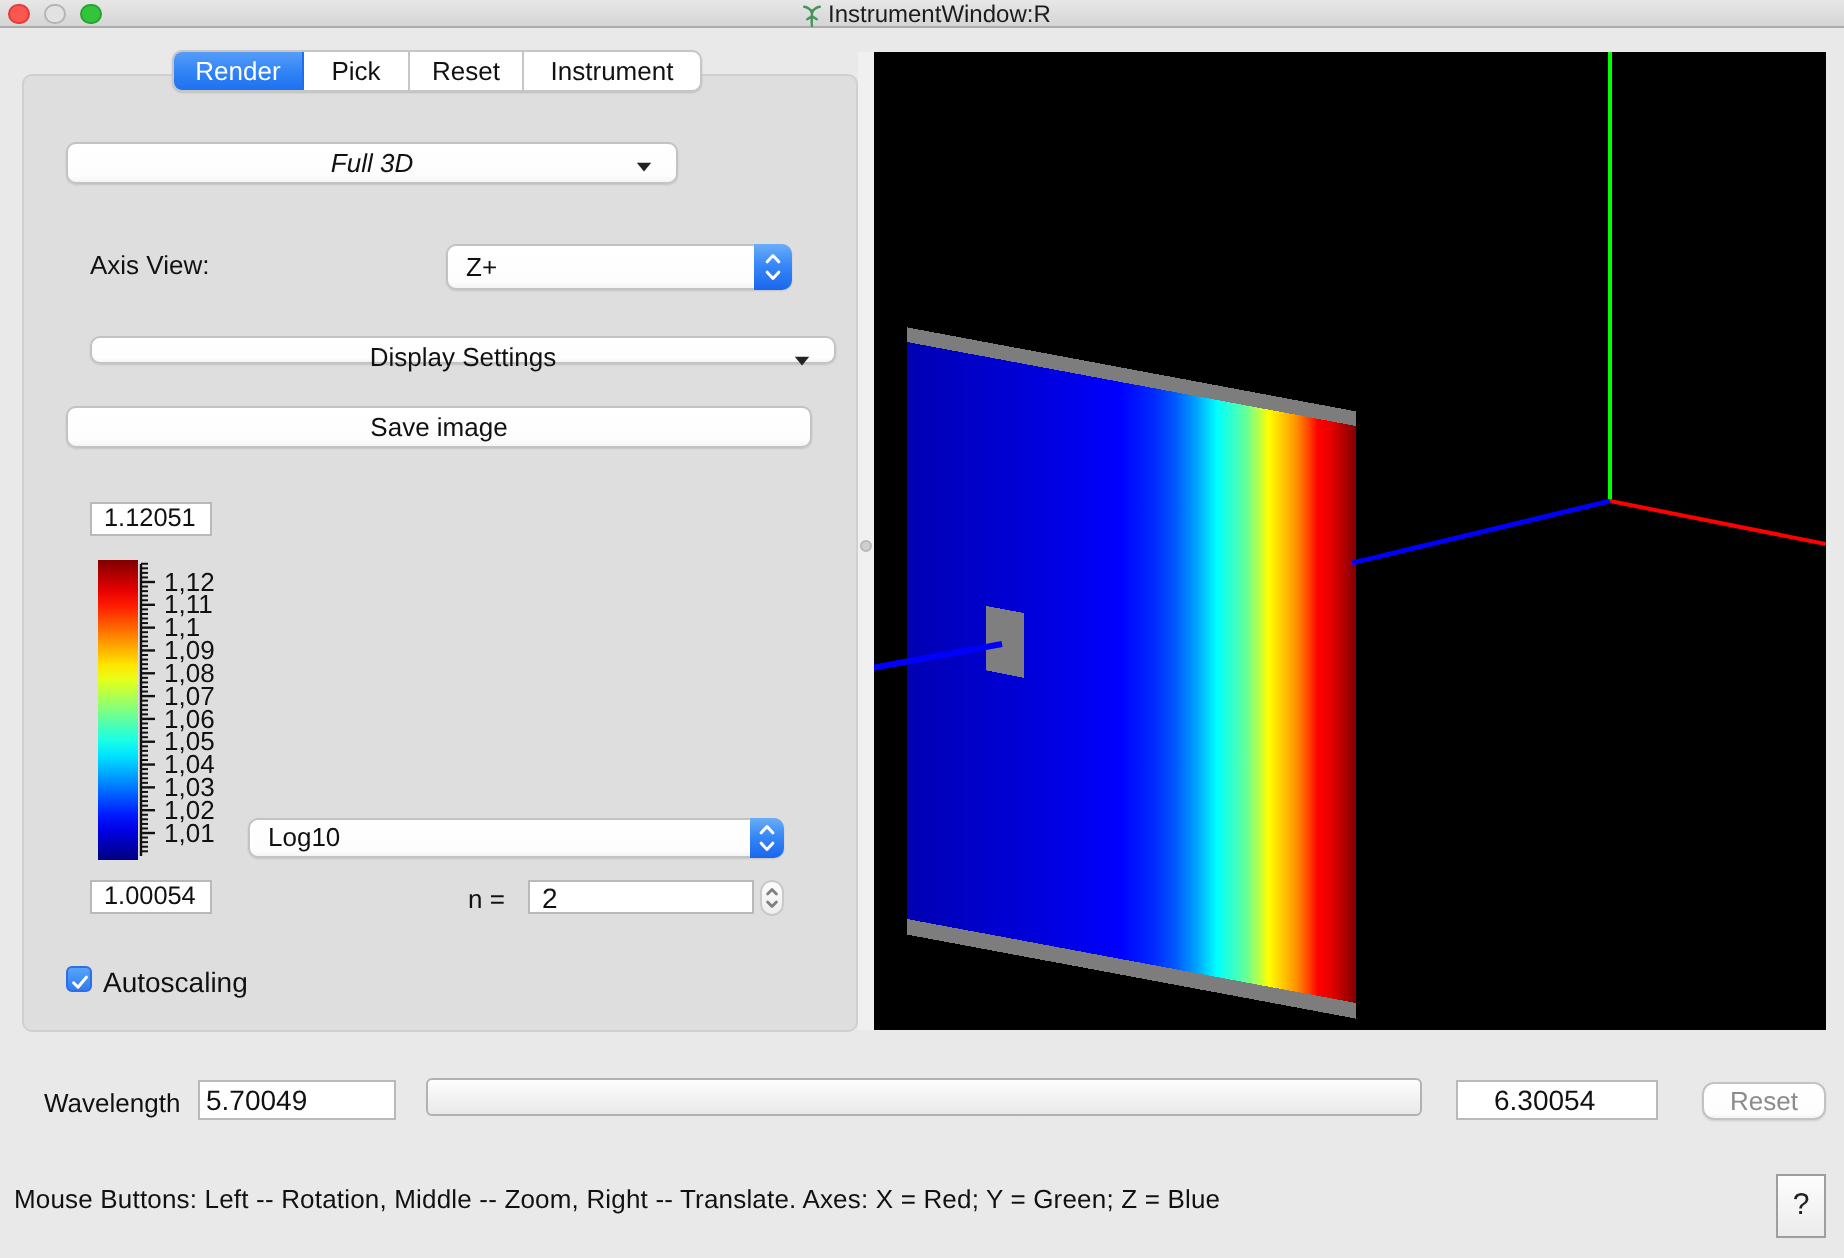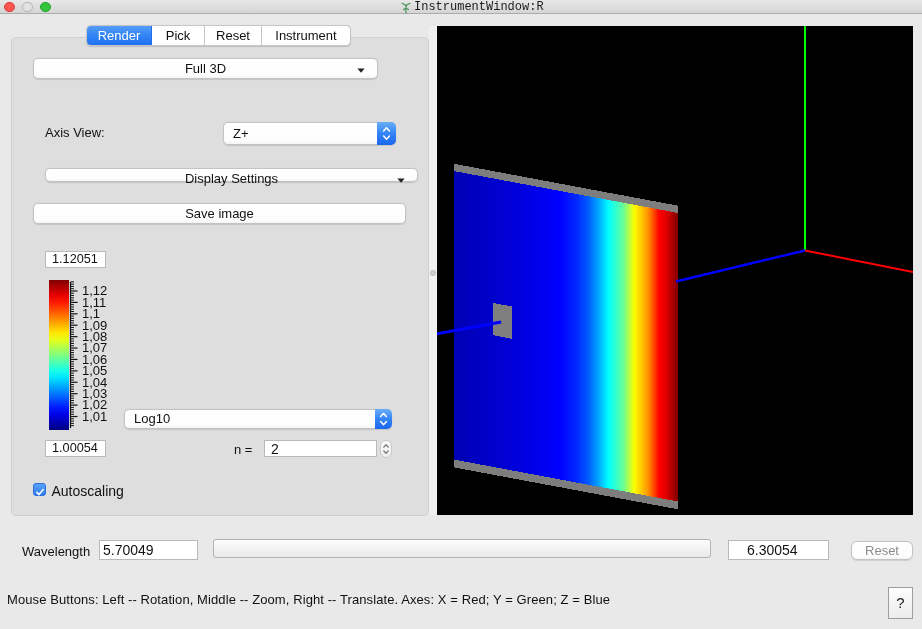--- a/index.html
+++ b/index.html
@@ -1,17 +1,17 @@
 <!DOCTYPE html>
 <html><head><meta charset="utf-8">
 <style>
 * { margin:0; padding:0; box-sizing:border-box; }
 html,body { width:922px; height:629px; background:#e9e9e9; font-family:"Liberation Sans",sans-serif; overflow:hidden; }
 #titlebar { position:absolute; left:0; top:0; width:922px; height:14px;
-  background:linear-gradient(#e7e7e7,#d5d5d5); border-bottom:1px solid #acacac;font-family:Liberation Mono, monospace; }
+  background:linear-gradient(#e7e7e7,#d5d5d5); border-bottom:1px solid #acacac; }
 .tl { position:absolute; top:1.5px; width:10.5px; height:10.5px; border-radius:50%; }
 #title { position:absolute; left:414px; top:0; height:14px; line-height:14px; font-size:12px; color:#1c1c1c; }
 #pane { position:absolute; left:11px; top:37px; width:418px; height:479px; background:#dedede; border:1px solid #d0d0d0; border-radius:5px; }
 #splitter { position:absolute; left:429px; top:26px; width:8px; height:489px; background:#f0f0f0; }
 #viewport { position:absolute; left:437px; top:26px; width:476px; height:489px; background:#000; }
 .btn { position:absolute; background:linear-gradient(#ffffff,#fdfdfd 85%,#f4f4f4); border:1px solid #c3c3c3; border-radius:5px; box-shadow:0 0.5px 1px rgba(0,0,0,0.12); font-size:13px; color:#111; text-align:center; }
 .field { position:absolute; background:#fff; border:1px solid #b9b9b9; font-size:13px; color:#111; padding-left:6px; }
 .lbl { position:absolute; font-size:13px; color:#111; white-space:nowrap; }
 #tabs { position:absolute; left:86px; top:25px; width:265px; height:21px; background:#fff; border:1px solid #c6c6c6; border-radius:5px; box-shadow:0 0.5px 1px rgba(0,0,0,0.15); display:flex; }
 #tabs div { height:100%; line-height:19px; text-align:center; font-size:13px; color:#111; border-right:1px solid #c6c6c6; }
@@ -35,21 +35,21 @@
     <div style="position:absolute;left:1px;top:244px;width:6px;height:6px;border-radius:50%;background:#cfcfcf;border:1px solid #b8b8b8;"></div>
   </div>
 
 <div id="tabs">
   <div class="sel" style="width:65px;">Render</div>
   <div style="width:53px;">Pick</div>
   <div style="width:57px;">Reset</div>
   <div style="width:88px;">Instrument</div>
 </div>
 
-<div class="btn" style="left:33px;top:58px;width:345px;height:21px;line-height:20px;">Full 3D
+<div class="btn" style="left:33px;top:71px;width:306px;height:21px;line-height:20px;font-style:italic;">Full 3D
   <svg width="8" height="5" viewBox="0 0 8 5" style="position:absolute;right:12px;top:8.5px">
       <path d="M0.4 0.4 L7.6 0.4 L4 4.8 Z" fill="#222"></path>
     </svg>
 </div>
 
 <div class="lbl" style="left:45px;top:125px;">Axis View:</div>
 <div class="btn" style="left:223px;top:121.5px;width:173px;height:23px;border-radius:5px;"></div>
 <div class="lbl" style="left:233px;top:125.5px;">Z+</div>
 <div style="position:absolute;left:377px;top:121.5px;width:19px;height:23px;border-radius:0 5px 5px 0;background:linear-gradient(#6aaef8,#3888f7 45%,#1a66ee);">
 <svg width="19" height="23" viewBox="0 0 19 23">

